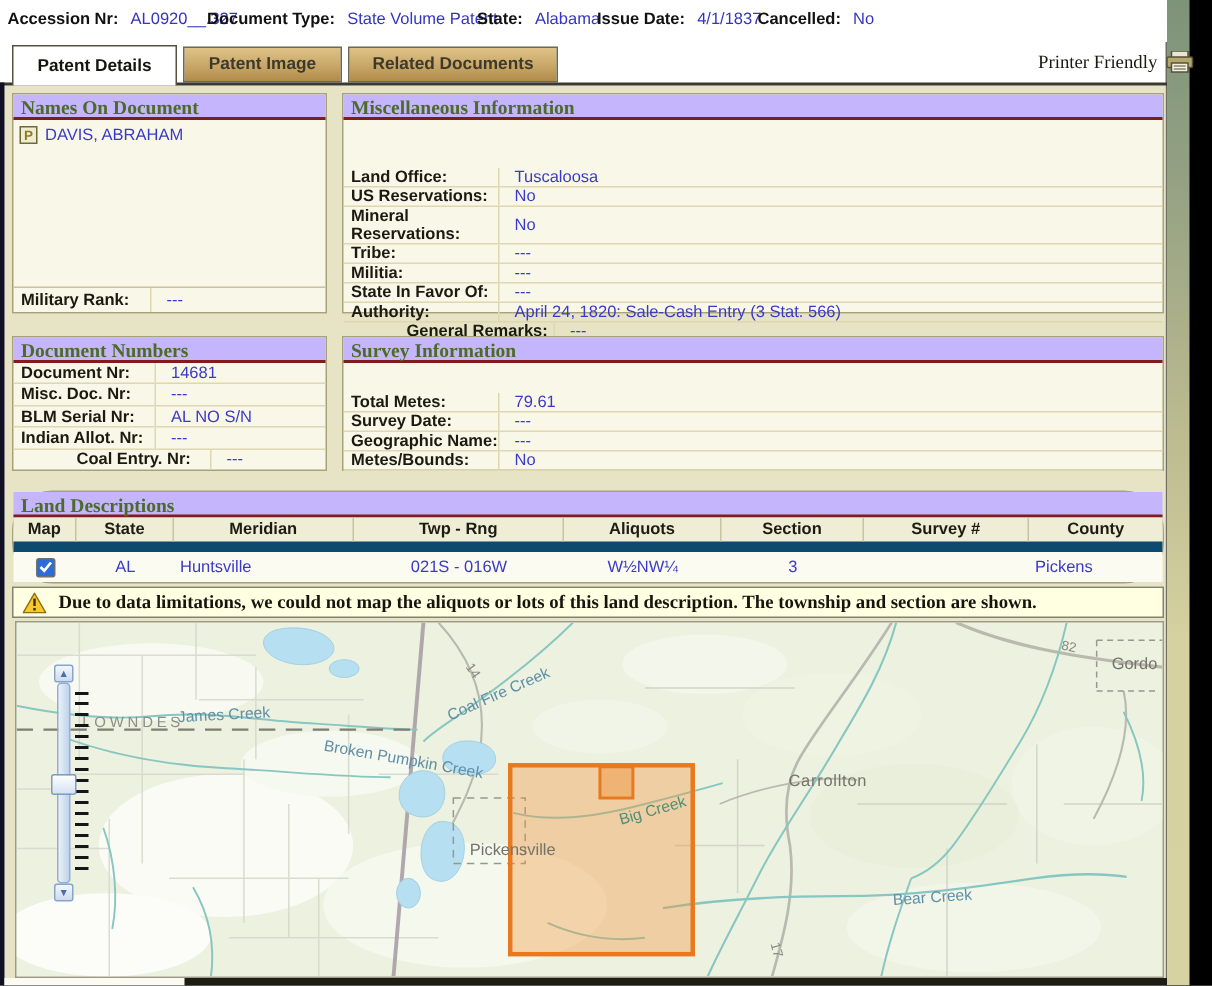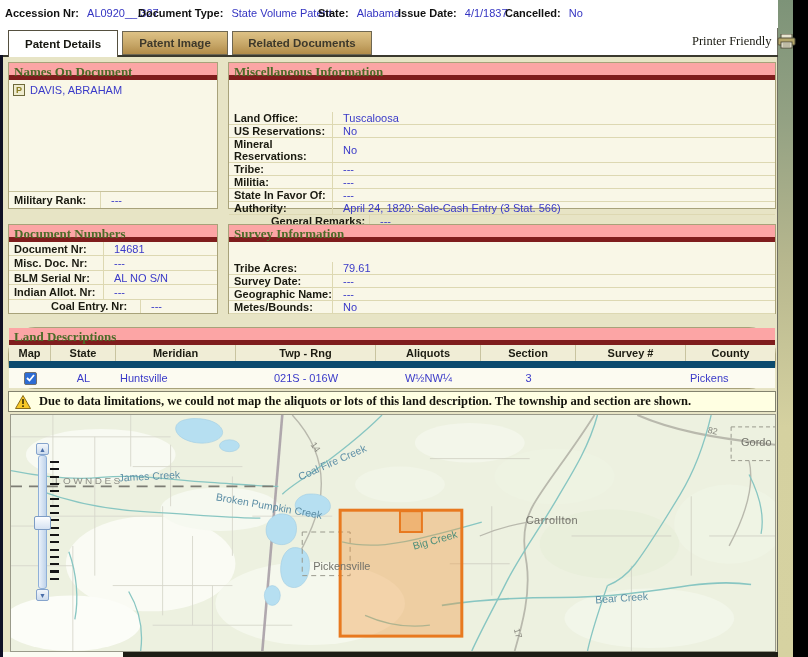--- a/index.html
+++ b/index.html
@@ -29,21 +29,21 @@
   .tab-inactive { top:31px; height:24px; line-height:23px; color:#3e392b;
     background:linear-gradient(180deg,#dec286 0%,#c7a768 55%,#b18b49 100%);
     border:1px solid #6e6752; z-index:1; }
   .tab-image { left:122px; width:106px; }
   .tab-related { left:232px; width:140px; }
   .printer { position:absolute; top:34px; left:692px; font-family:"Liberation Serif", serif; font-size:12.5px;
     color:#1a1a12; display:flex; align-items:center; gap:5px; cursor:pointer; z-index:5; }
 
   
   .box { position:absolute; background:#f9f7e7; border:1px solid #a8a27a; z-index:3; display:flex; flex-direction:column; }
-  .box-title { height:17px; background:#fca5a5; border-bottom:5px solid #7f1d1d; padding:1px 5px 0 5px;
+  .box-title { height:17px; background:#c4b5fd; border-bottom:2px solid #7f1d1d; padding:1px 5px 0 5px;
     font-family:"Liberation Serif", serif; font-weight:bold; font-size:13px; color:#4c6b28; }
   .box-body { flex:1; display:flex; flex-direction:column; }
   .kvrow { flex:1; display:flex; align-items:center; border-bottom:1px solid #ddd8b2; font-size:11px; }
   .kvrow:last-child { border-bottom:none;padding-left:37px; }
   .klabel { font-weight:bold; color:#1a1a10; padding-left:5px; height:100%; display:flex; align-items:center;
     border-right:1px solid #ddd8b2; }
   .kval { color:#3a3ac8; padding-left:10px; }
   .w104 { width:104px; min-width:104px; }
   .w95 { width:95px; min-width:95px; }
   .w92 { width:92px; min-width:92px; }
@@ -230,21 +230,21 @@
         <span class="klabel w95">Coal Entry. Nr:</span>
         <span class="kval">---</span>
       </div>
     </div>
   </div>
 
   <div class="box" id="box-survey">
     <div class="box-title">Survey Information</div>
     <div class="box-body">
       <div class="kvrow">
-        <span class="klabel w104">Tribe Acres:</span>
+        <span class="klabel w104">Total Metes:</span>
         <span class="kval">79.61</span>
       </div>
       <div class="kvrow">
         <span class="klabel w104">Survey Date:</span>
         <span class="kval">---</span>
       </div>
       <div class="kvrow">
         <span class="klabel w104">Geographic Name:</span>
         <span class="kval">---</span>
       </div>

